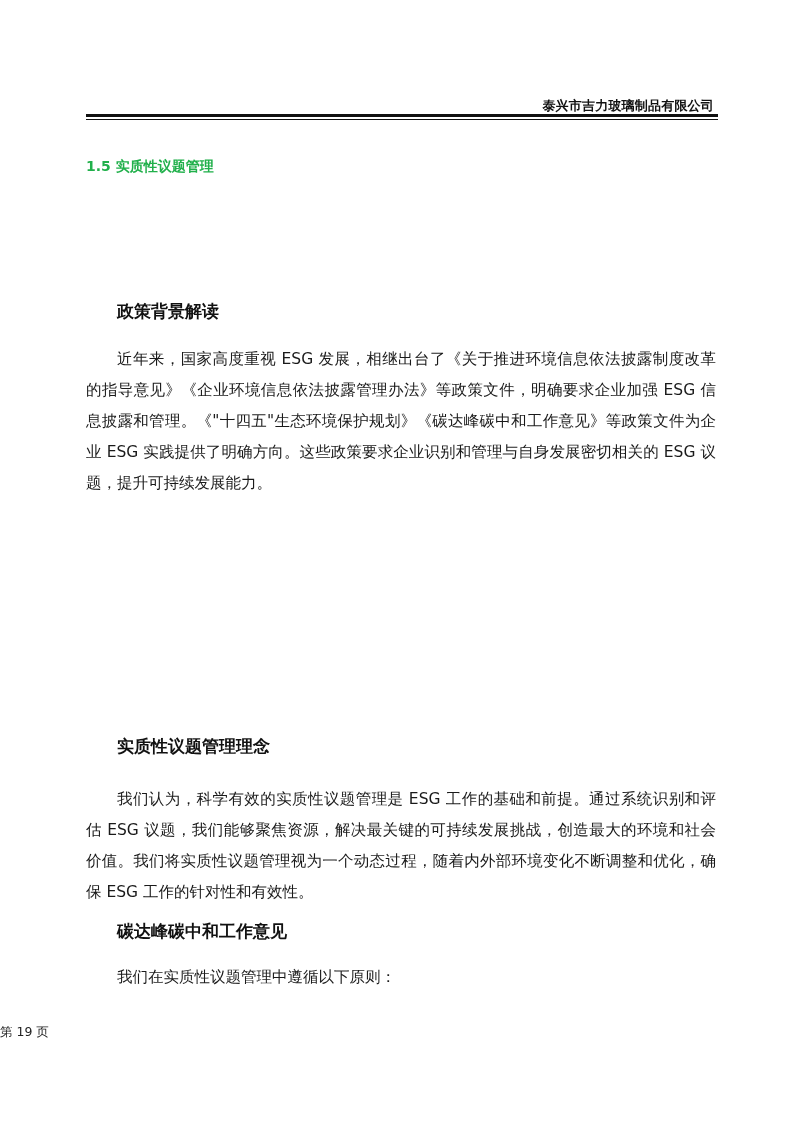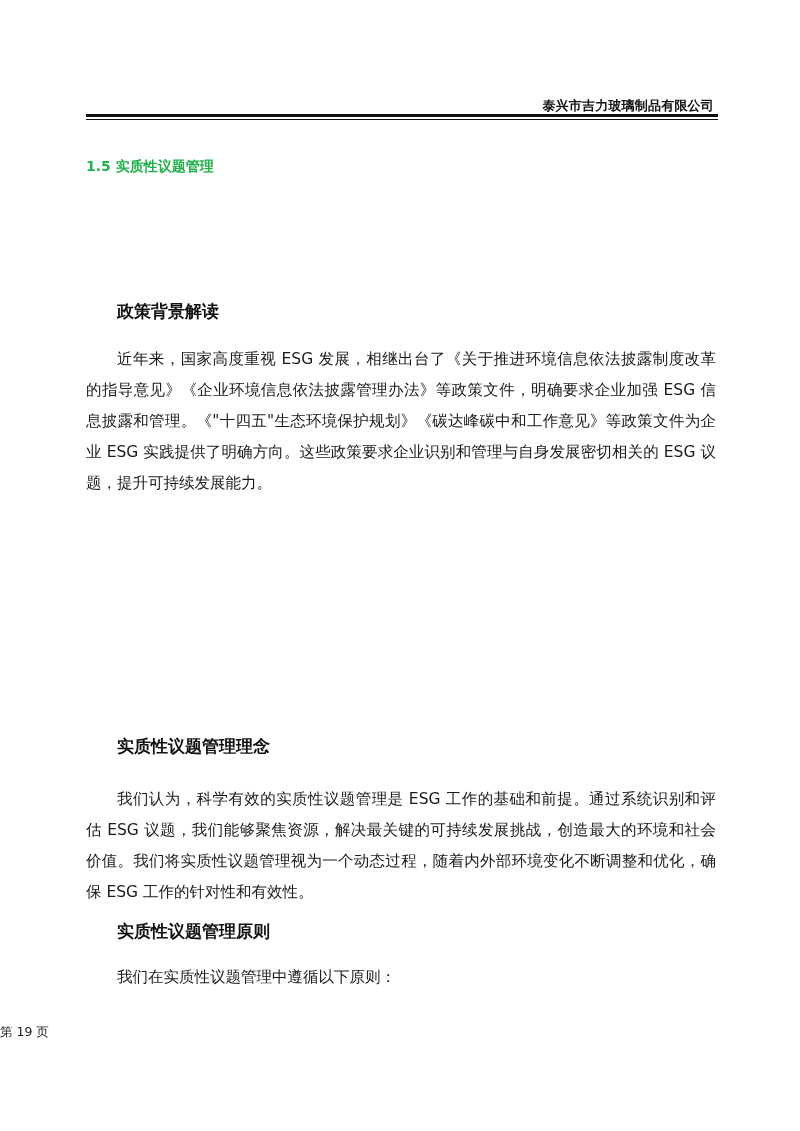--- a/index.html
+++ b/index.html
@@ -24,17 +24,17 @@
 
   <div class="section-title">1.5 实质性议题管理</div>
 
   <div class="subhead" style="top:300px;">政策背景解读</div>
   <div class="para" style="top:344px;">近年来，国家高度重视 ESG 发展，相继出台了《关于推进环境信息依法披露制度改革的指导意见》《企业环境信息依法披露管理办法》等政策文件，明确要求企业加强 ESG 信息披露和管理。《"十四五"生态环境保护规划》《碳达峰碳中和工作意见》等政策文件为企业 ESG 实践提供了明确方向。这些政策要求企业识别和管理与自身发展密切相关的 ESG 议题，提升可持续发展能力。</div>
 
 
   <div class="subhead" style="top:735px;">实质性议题管理理念</div>
   <div class="para" style="top:784px;">我们认为，科学有效的实质性议题管理是 ESG 工作的基础和前提。通过系统识别和评估 ESG 议题，我们能够聚焦资源，解决最关键的可持续发展挑战，创造最大的环境和社会价值。我们将实质性议题管理视为一个动态过程，随着内外部环境变化不断调整和优化，确保 ESG 工作的针对性和有效性。</div>
 
-  <div class="subhead" style="top:920px;">实质性议题管理原则</div>
+  <div class="subhead" style="top:920px;">碳达峰碳中和工作意见</div>
   <div class="para" style="top:962px; text-indent:31px;">我们在实质性议题管理中遵循以下原则：</div>
 
   <div class="footer-page">第 19 页</div>
 </div>
 
 </body></html>

